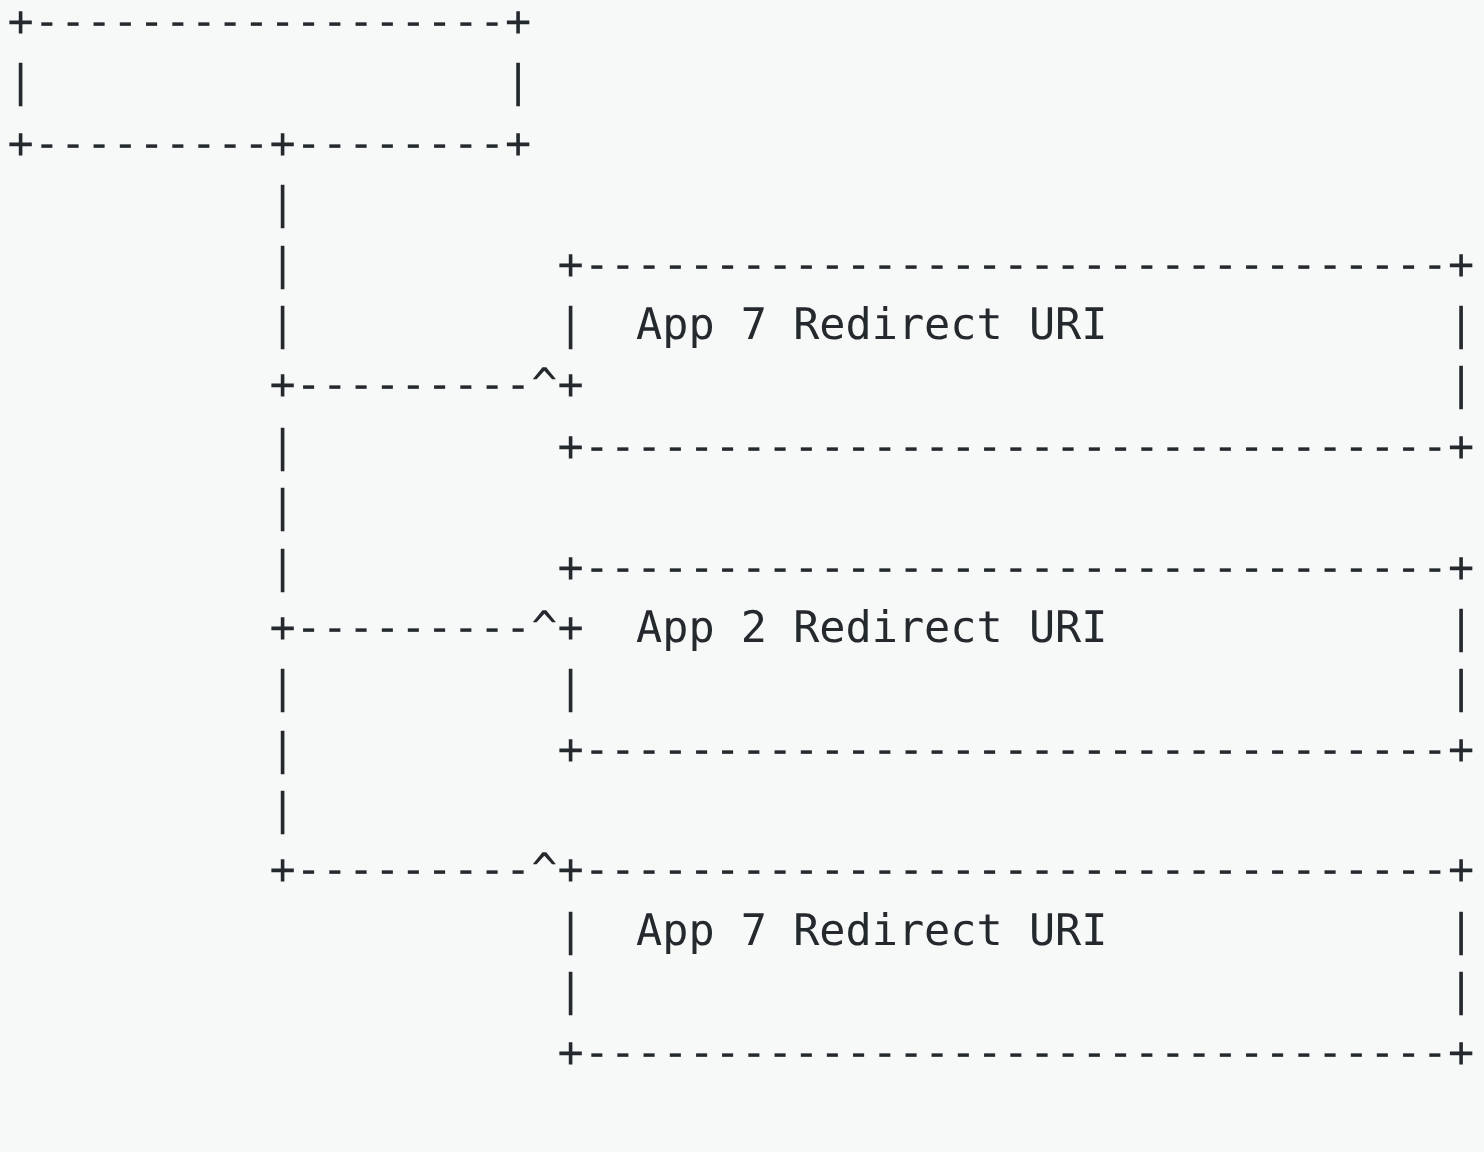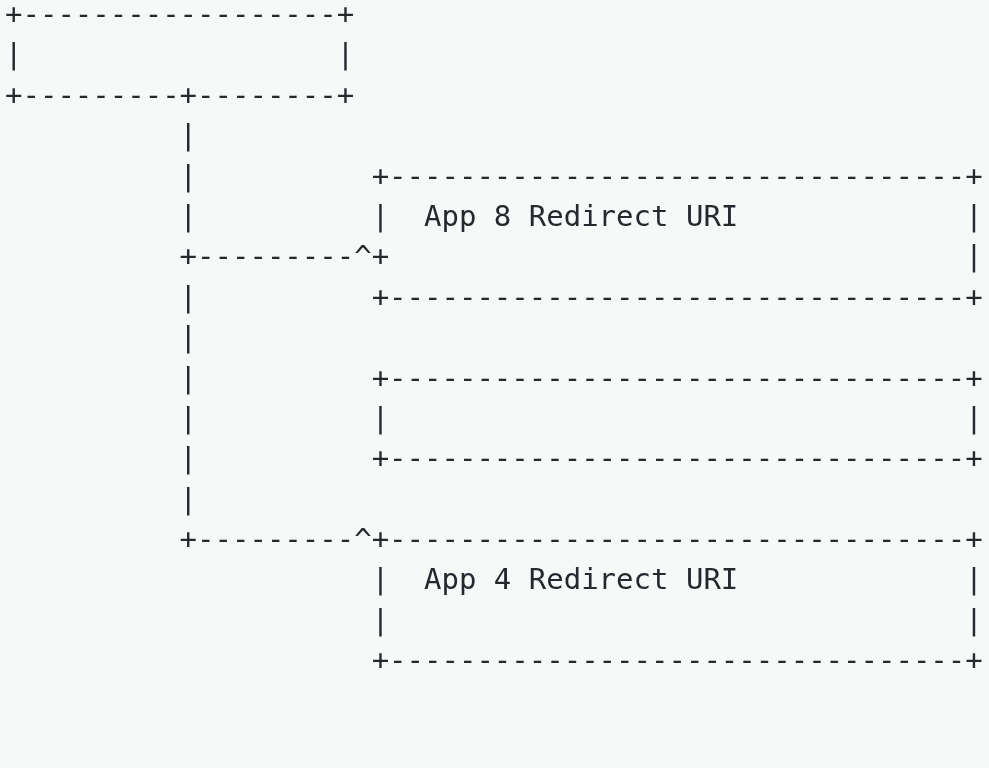--- a/index.html
+++ b/index.html
@@ -33,26 +33,27 @@
 </head>
 <body>
 
 <div class="code-block">
   <div class="ascii-diagram">
     <div class="diagram-line">+------------------+</div>
     <div class="diagram-line">|                  |</div>
     <div class="diagram-line">+---------+--------+</div>
     <div class="diagram-line">          |</div>
     <div class="diagram-line">          |          +---------------------------------+</div>
-    <div class="diagram-line">          |          |  App 8 Redirect URI             |</div>
+    <div class="diagram-line">          |          |  App 7 Redirect URI             |</div>
     <div class="diagram-line">          +---------^+                                 |</div>
     <div class="diagram-line">          |          +---------------------------------+</div>
     <div class="diagram-line">          |</div>
     <div class="diagram-line">          |          +---------------------------------+</div>
+    <div class="diagram-line">          +---------^+  App 2 Redirect URI             |</div>
     <div class="diagram-line">          |          |                                 |</div>
     <div class="diagram-line">          |          +---------------------------------+</div>
     <div class="diagram-line">          |</div>
     <div class="diagram-line">          +---------^+---------------------------------+</div>
-    <div class="diagram-line">                     |  App 4 Redirect URI             |</div>
+    <div class="diagram-line">                     |  App 7 Redirect URI             |</div>
     <div class="diagram-line">                     |                                 |</div>
     <div class="diagram-line">                     +---------------------------------+</div>
   </div>
 </div>
 
 </body></html>

